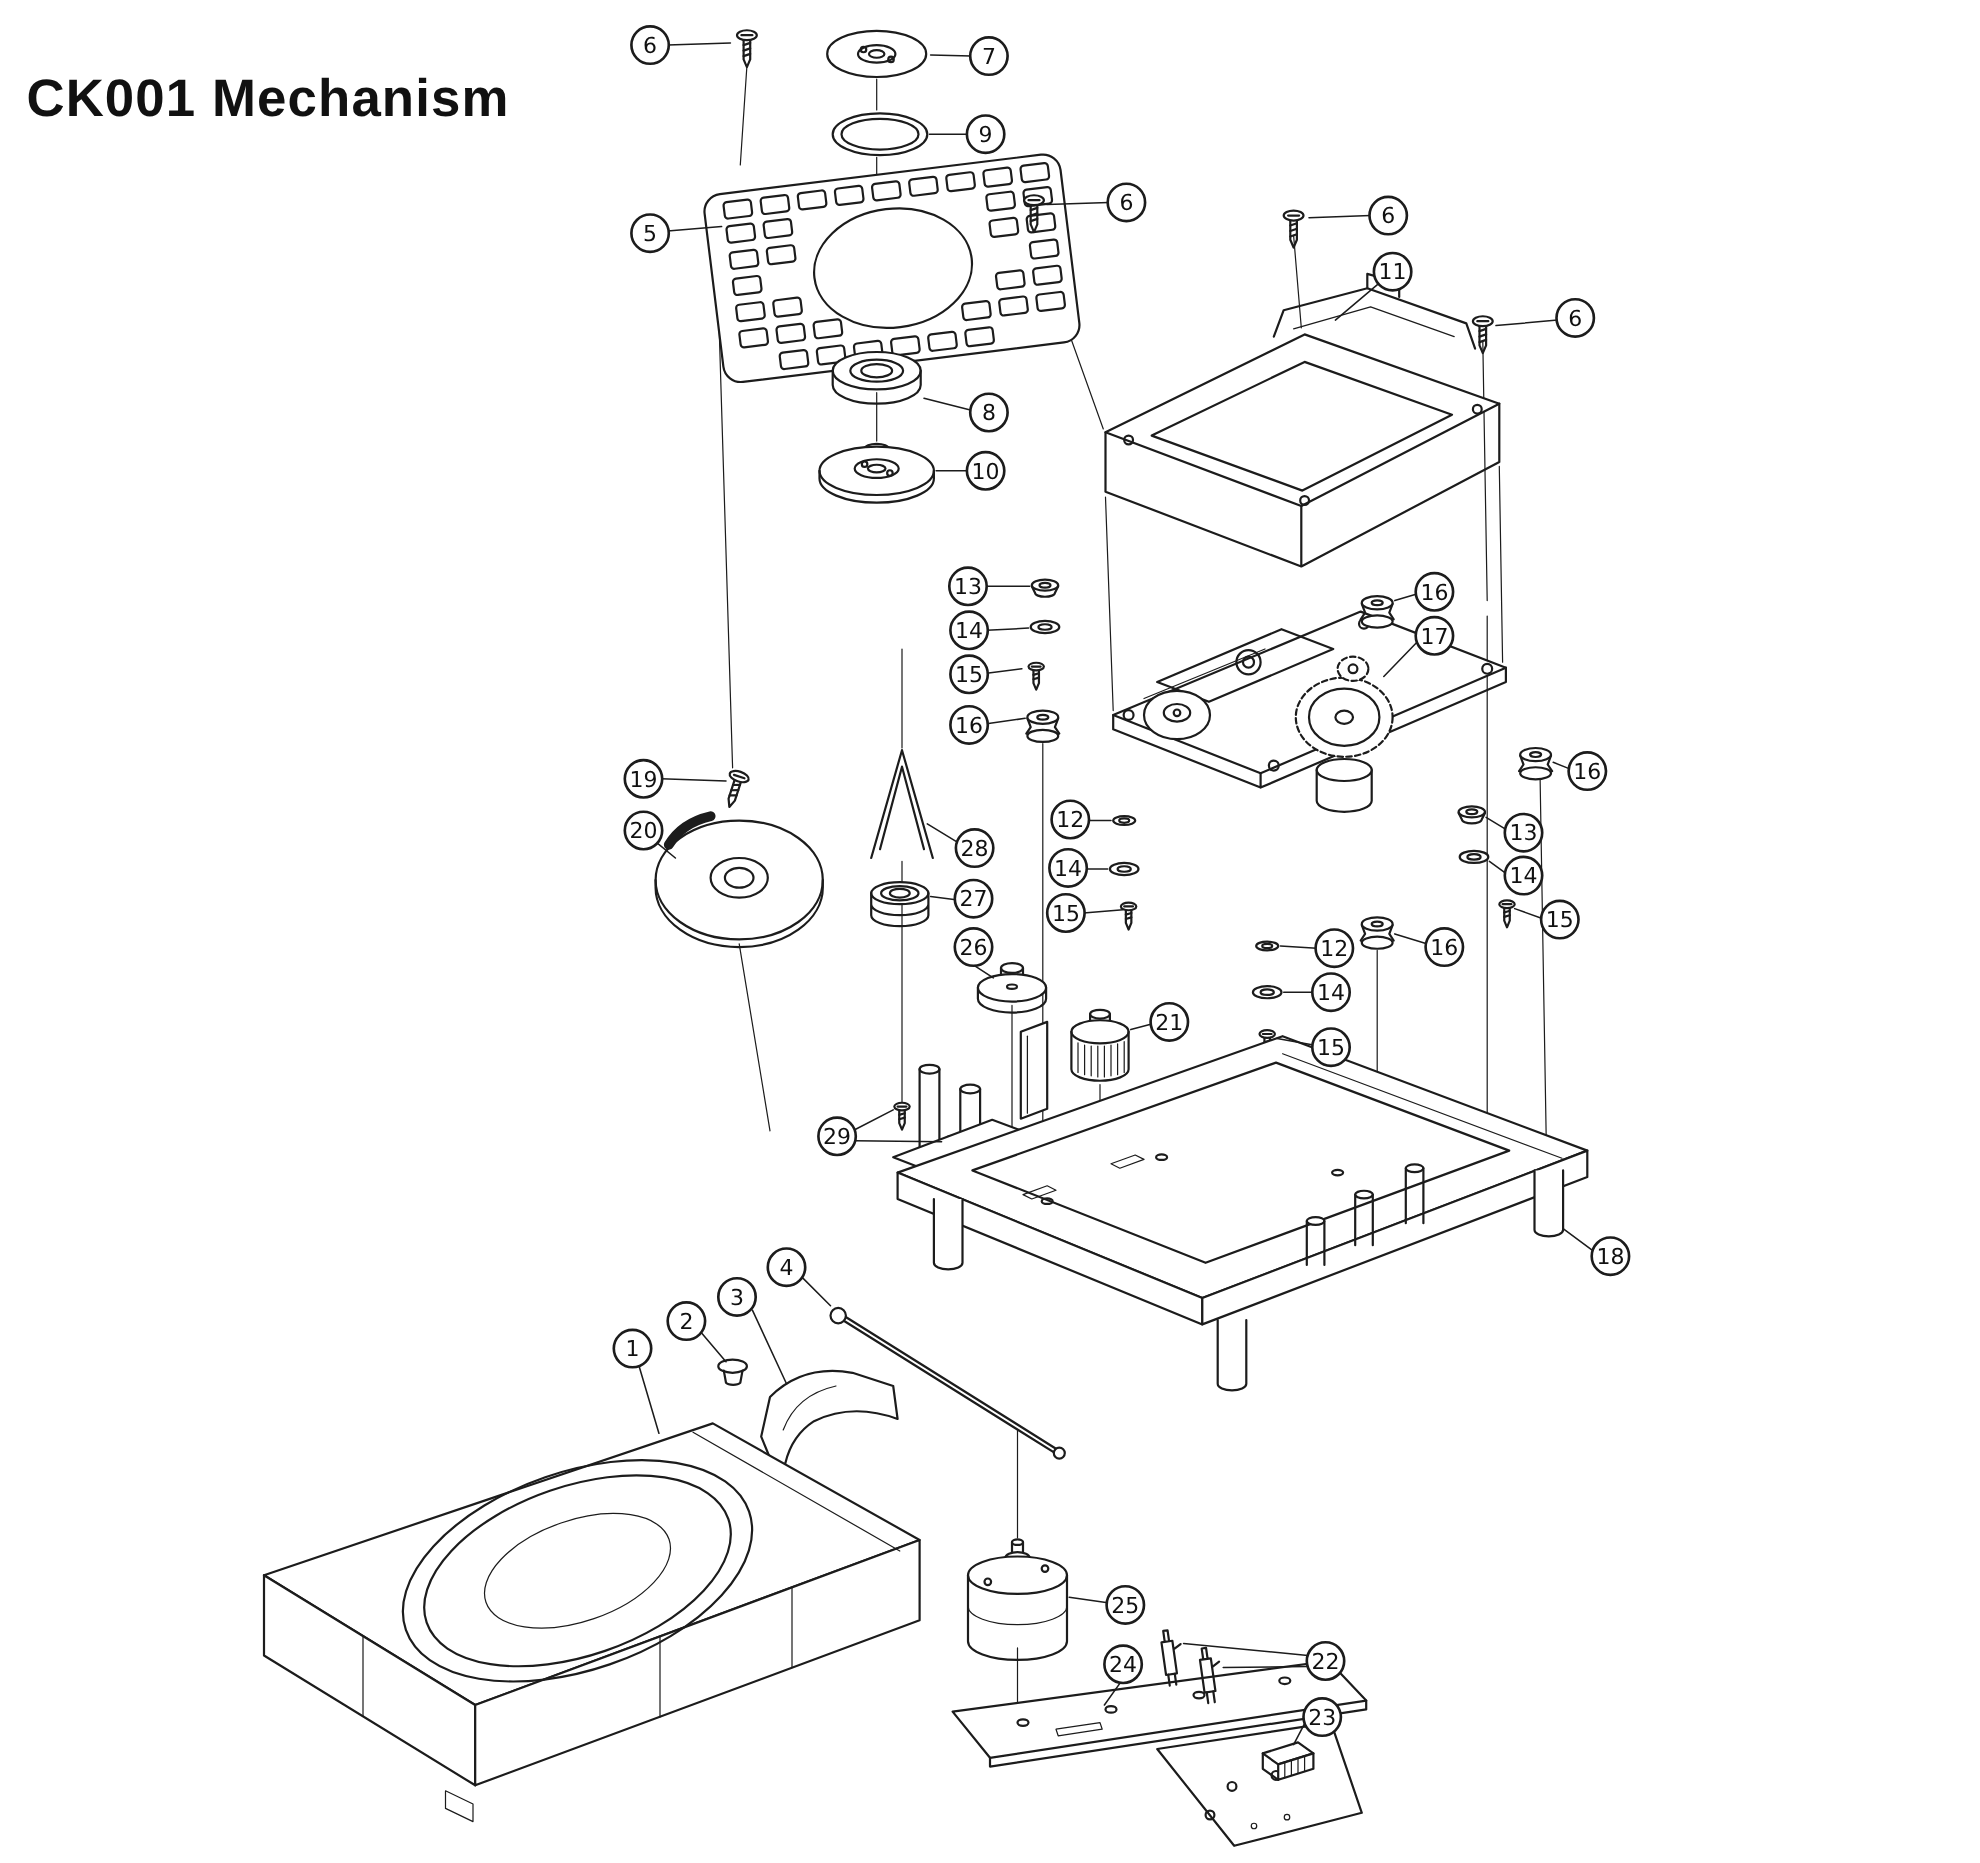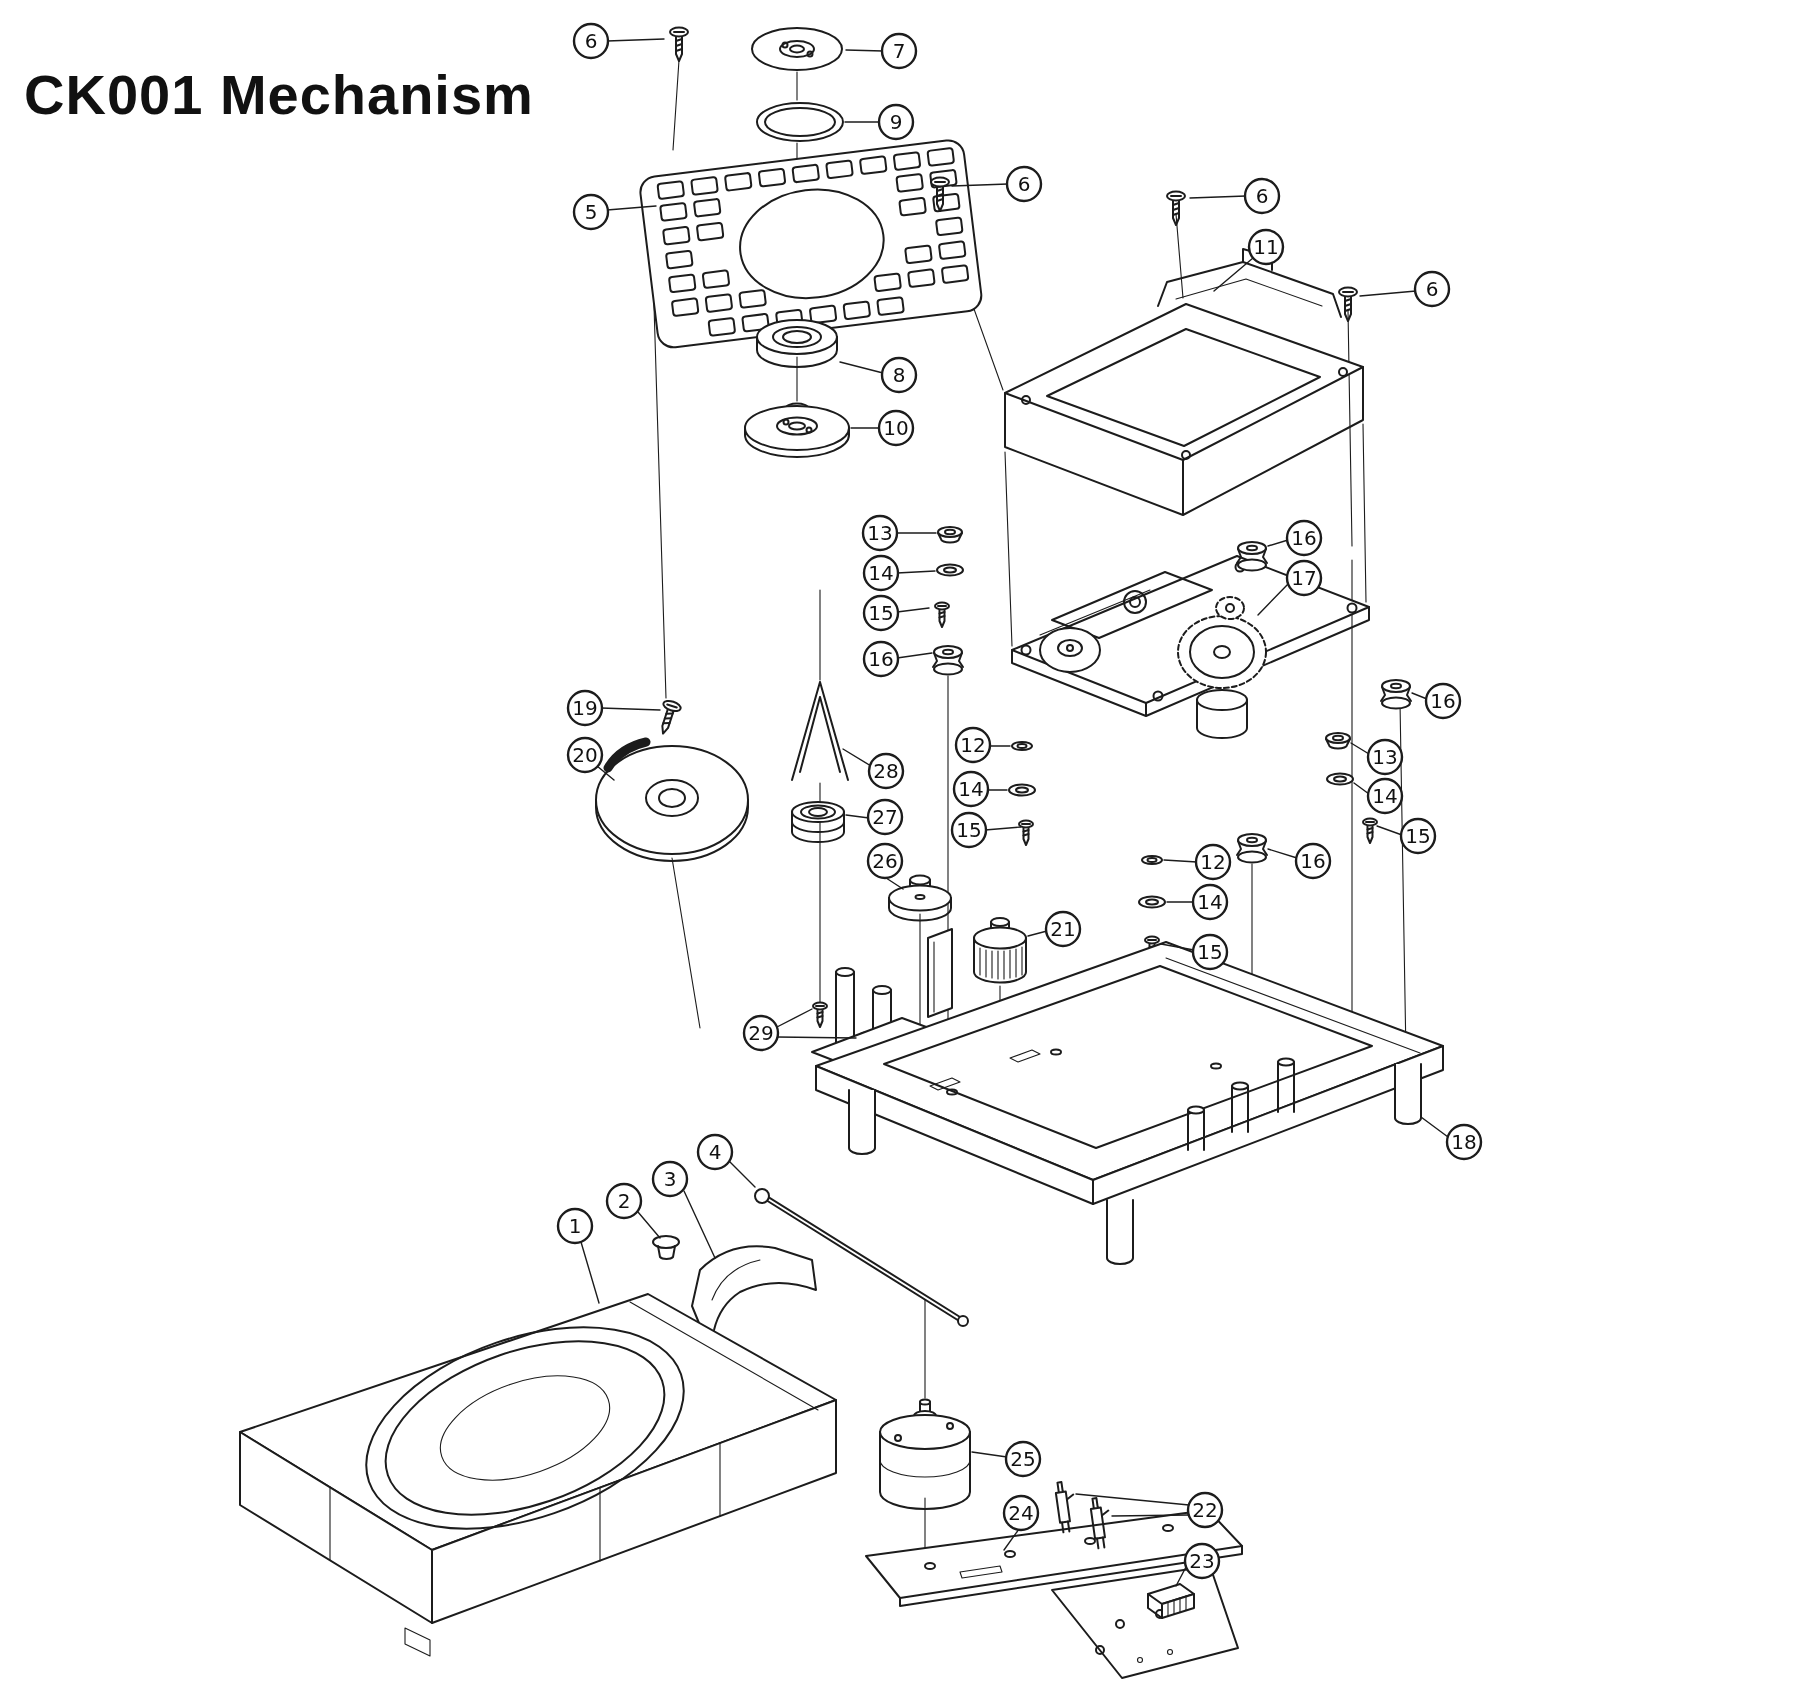--- a/index.html
+++ b/index.html
@@ -1,18 +1,18 @@
 <!DOCTYPE html>
 <html><head>
 <meta charset="utf-8">
 <style>
   html,body{margin:0;padding:0;background:#ffffff;}
   .page{position:relative;width:1800px;height:1694px;background:#ffffff;overflow:hidden;
         font-family:"Liberation Sans",sans-serif;}
-  .title{position:absolute;left:24px;top:62px;margin:0;font-size:56px;font-weight:bold;
+  .title{position:absolute;left:24px;top:62px;margin:0;font-size:48px;font-weight:bold;
          color:#111;letter-spacing:1px;font-family:"Liberation Sans",sans-serif;}
   #diagram-svg{position:absolute;left:0;top:0;}
   #diagram-svg path,#diagram-svg ellipse,#diagram-svg circle,#diagram-svg rect,
   #diagram-svg line,#diagram-svg polyline{
     stroke:#1c1c1c;stroke-width:2;fill:none;stroke-linejoin:round;stroke-linecap:round;}
   #diagram-svg .fw{fill:#ffffff;}
   #diagram-svg .thin{stroke-width:1.1;}
   #diagram-svg .lead{stroke-width:1.4;}
   #diagram-svg .thick{stroke-width:9;}
   #diagram-svg .teeth{stroke-dasharray:5 3;}

